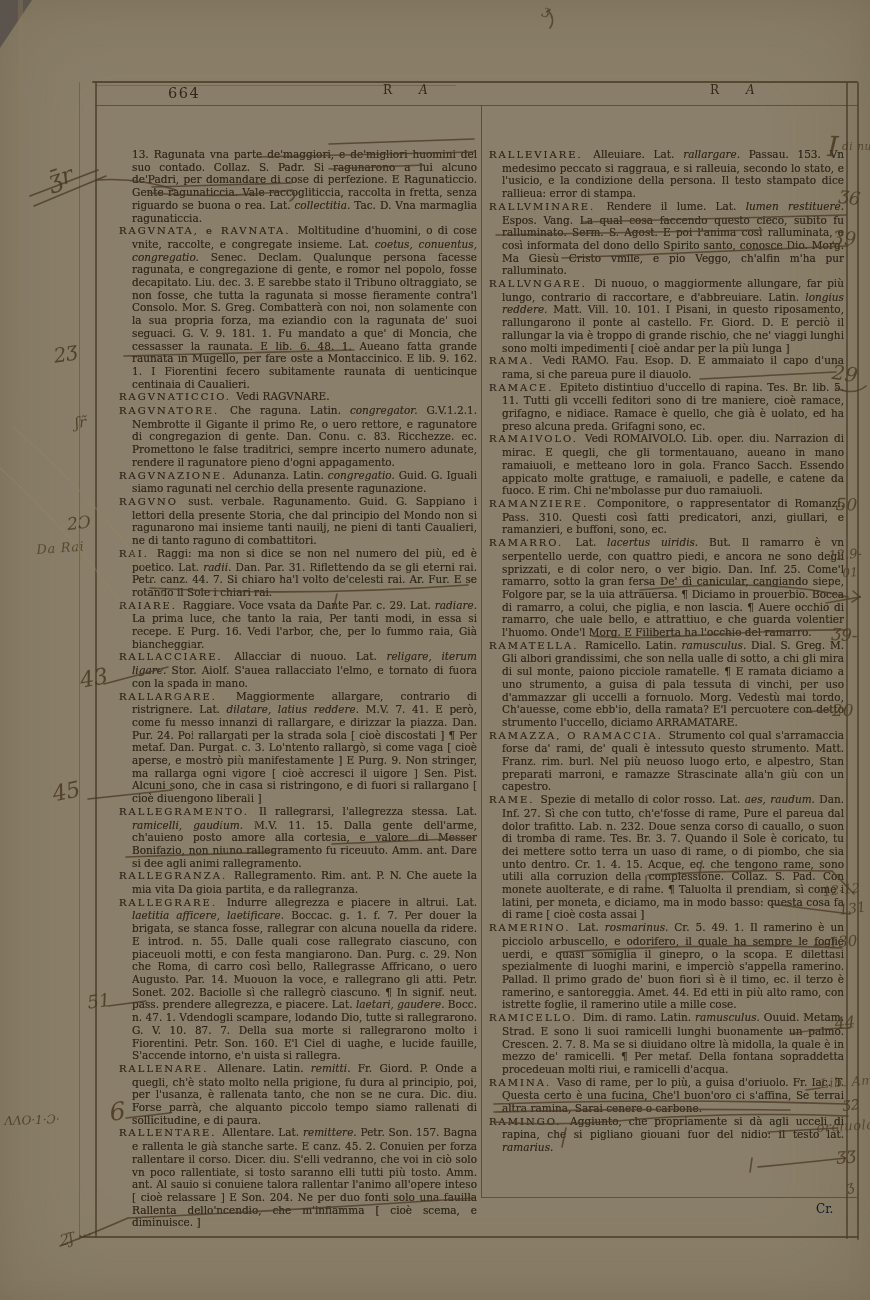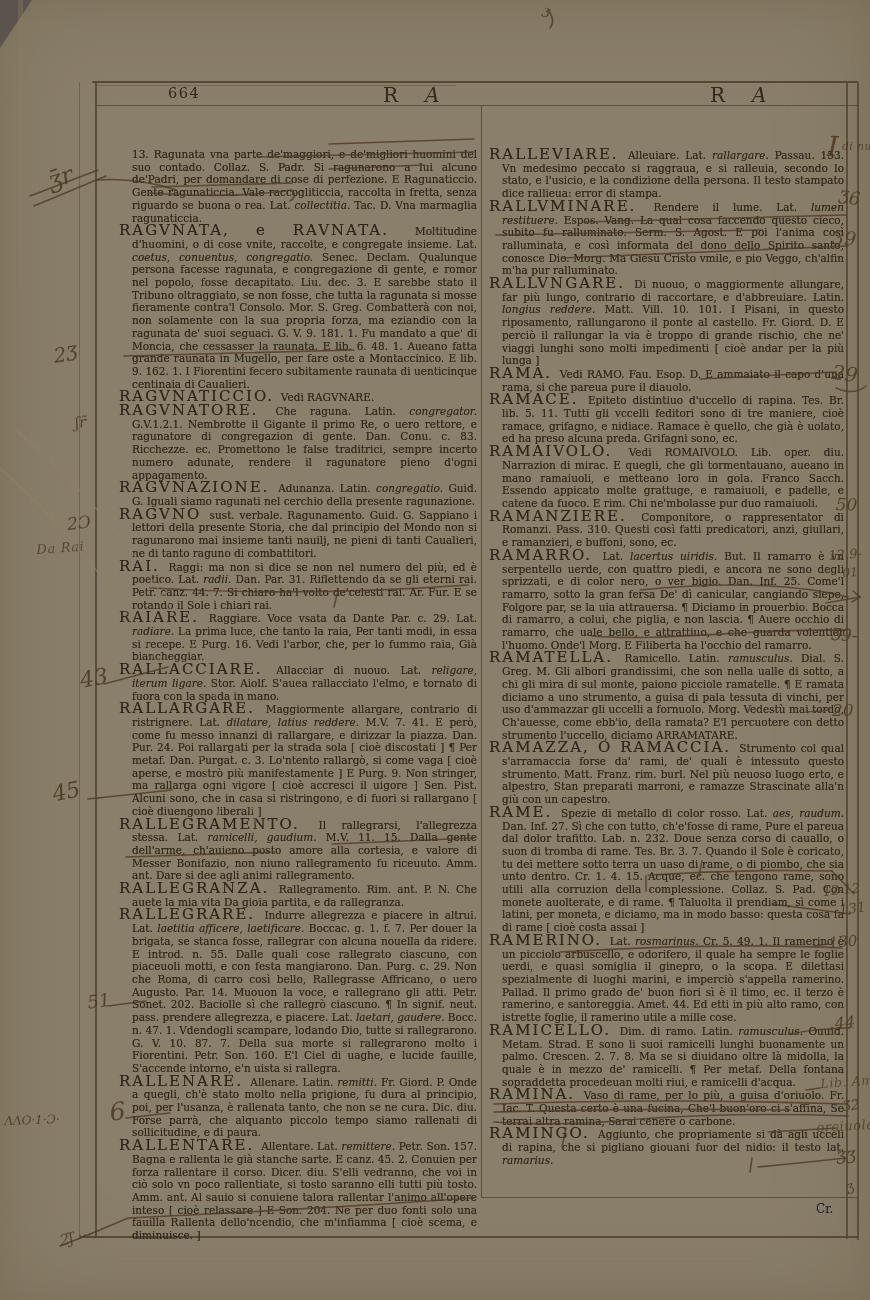--- a/index.html
+++ b/index.html
@@ -28,31 +28,31 @@
   #rule-header{left:95px;top:105px;width:763px;height:1px;opacity:.7;}
   #v-outer-left{left:79px;top:82px;width:1px;height:1158px;opacity:.4;}
   #v-left{left:95px;top:82px;width:2px;height:1156px;opacity:.75;}
   #v-div{left:481px;top:105px;width:1px;height:1093px;opacity:.75;}
   #v-right-in{left:846px;top:82px;width:2px;height:1157px;opacity:.75;}
   #v-right-out{left:857px;top:82px;width:2px;height:1158px;opacity:.75;}
   #rule-bottom-right{left:481px;top:1197px;width:376px;height:1px;opacity:.7;}
   #rule-bottom{left:80px;top:1236px;width:778px;height:2px;opacity:.8;}
   
   .pagenum{position:absolute;left:168px;top:85px;font-size:14.5px;letter-spacing:1.5px;color:#33281a;}
-  .rh{position:absolute;top:83px;font-size:20px;color:#33281a;}
+  .rh{position:absolute;top:83px;font-size:12px;color:#33281a;}
   .rh-left{left:383px;} .rh-right{left:710px;}
   .rh .a{font-style:italic;margin-left:27px;}
   
   .col{position:absolute;top:111px;color:#2f261a;font-size:10.5px;line-height:12.7px;
     text-align:justify;text-shadow:0 0 .5px rgba(47,38,26,.55);margin-top:37px;}
   #col-left{left:119px;width:358px;}
   #col-right{left:489px;width:355px;}
   .entry{padding-left:13px;text-indent:-13px;}
   .entry.cont{text-indent:0;}
-  .term{letter-spacing:2px;font-size:15px;}
+  .term{letter-spacing:2px;font-size:10px;}
   .catchword{position:absolute;left:816px;top:1202px;font-size:12px;color:#0f172a;}
   
   .mg{position:absolute;font-family:"DejaVu Serif", "Liberation Serif", serif;
     font-style:italic;color:#4c3a23;opacity:.88;white-space:nowrap;transform-origin:left top;}
   .mg.script{letter-spacing:.6px;opacity:.8;}
   #ink-svg{position:absolute;left:0;top:0;pointer-events:none;}
   #ink-svg path.ink{stroke:#4c3a25;stroke-width:1.6;fill:none;opacity:.78;stroke-linecap:round;}
   #ink-svg path.pencil{stroke:#948762;stroke-width:1.4;fill:none;opacity:.45;stroke-linecap:round;}
 </style>
 </head>

